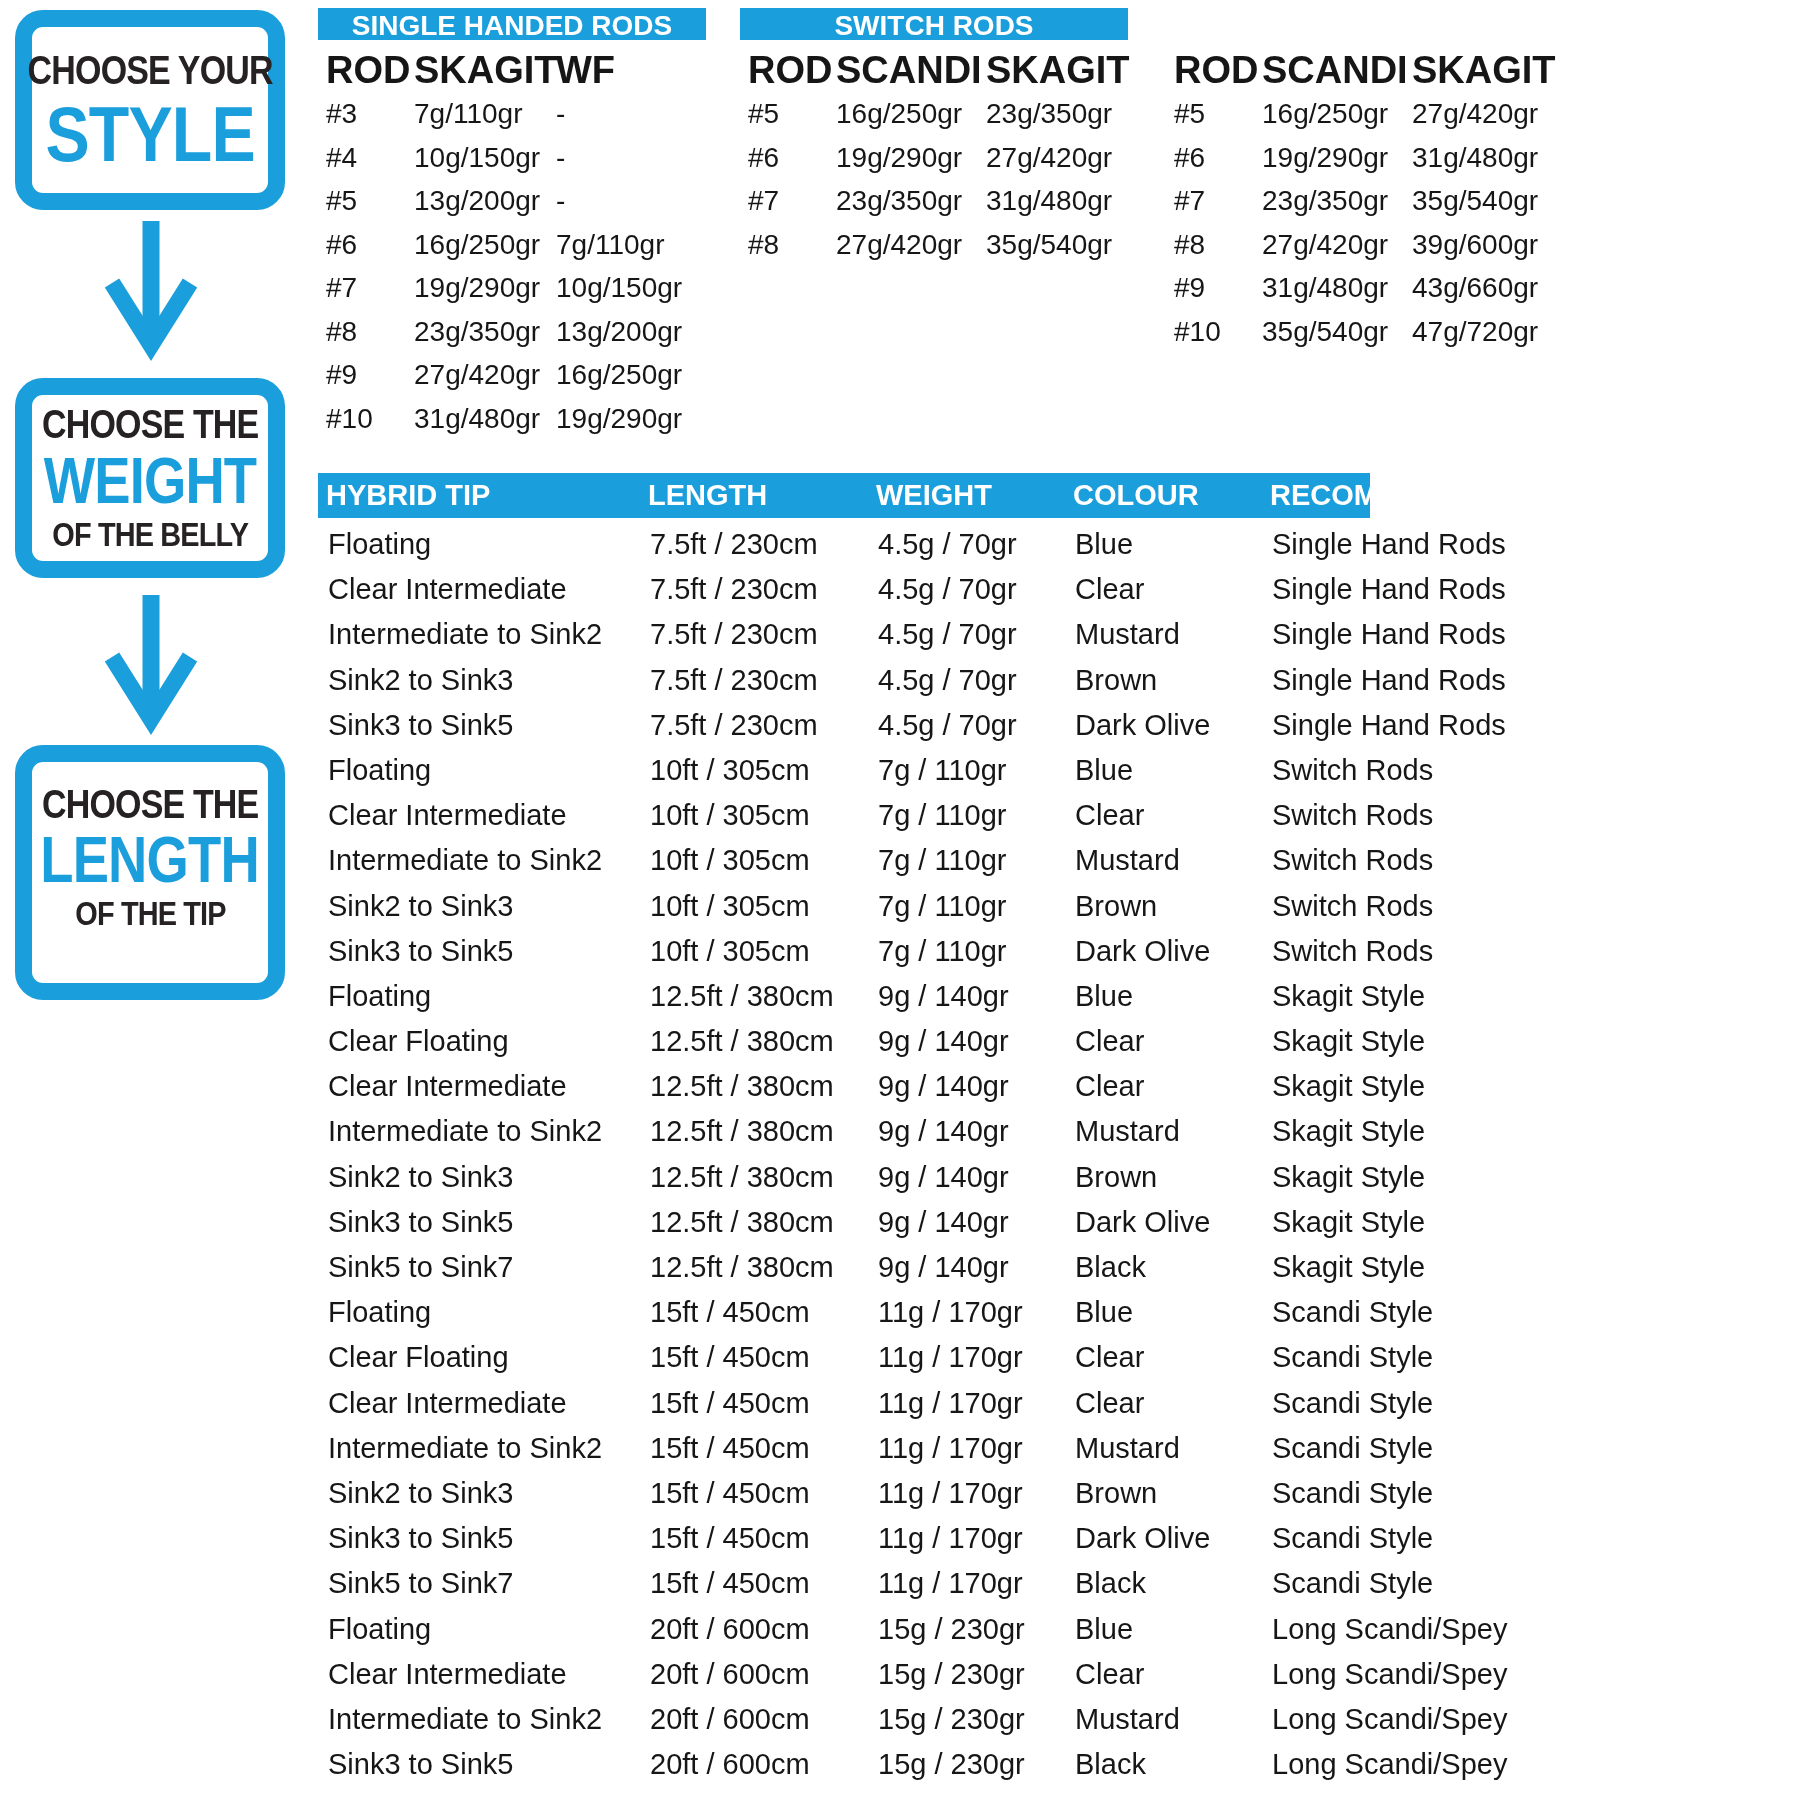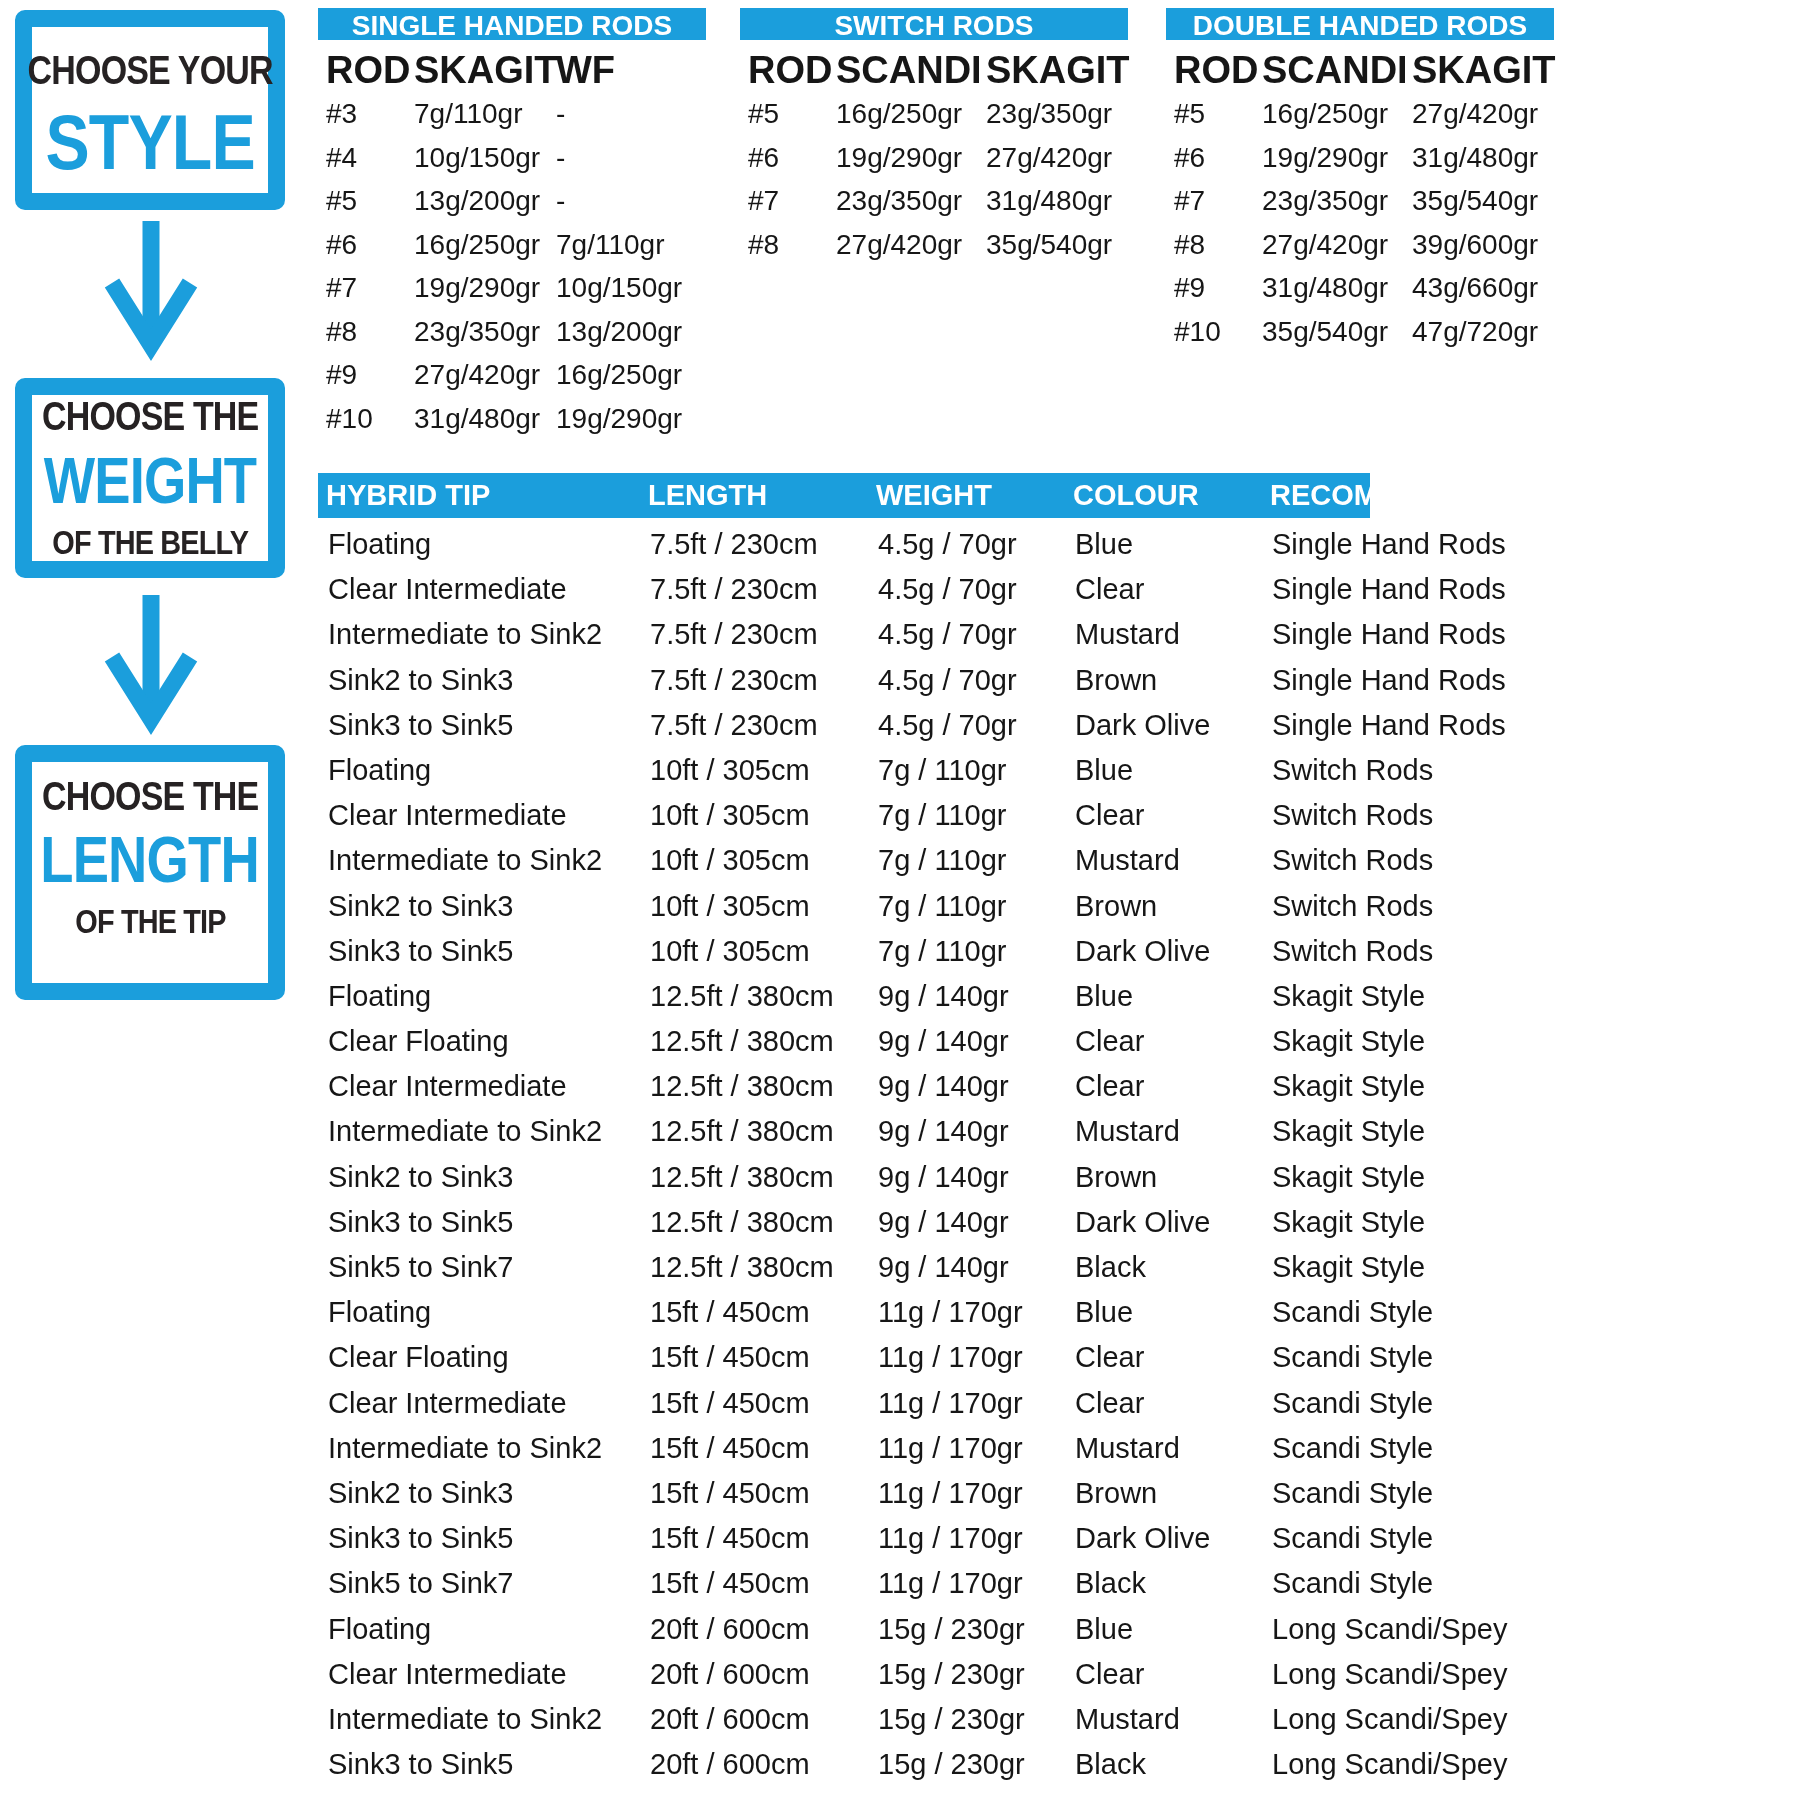--- a/index.html
+++ b/index.html
@@ -2,22 +2,22 @@
 <html><head>
 <meta charset="utf-8">
 <style>
   :root{ --blue:#1B9EDC; --dark:#262223; --ink:#161616; }
   html,body{margin:0;padding:0;background:#fff;}
   .canvas{position:relative;width:1820px;height:1820px;background:#fff;overflow:hidden;
           font-family:"Liberation Sans",sans-serif;color:var(--ink);}
 
   
   .flow-box{position:absolute;left:15px;width:270px;box-sizing:border-box;background:#fff;
-            border:17px solid var(--blue);border-radius:10px;display:flex;flex-direction:column;
-            align-items:center;justify-content:center;text-align:center;gap:8px;}
+            border:17px solid var(--blue);border-radius:28px;display:flex;flex-direction:column;
+            align-items:center;justify-content:center;text-align:center;}
   #box1{top:10px;height:200px;justify-content:flex-start;padding-top:22px;}
   #box2{top:378px;height:200px;}
   #box3{top:745px;height:255px;padding-bottom:30px;}
   .cond{display:block;white-space:nowrap;transform:scaleX(0.85);transform-origin:50% 50%;
         letter-spacing:-1px;font-weight:bold;line-height:1.08;}
   .fl-small{font-size:40px;color:var(--dark);}
   .fl-big{font-size:64px;color:var(--blue);}
   #box1 .fl-big{font-size:78px;}
   .fl-sub{font-size:34px;color:var(--dark);}
   .arrow{position:absolute;}
@@ -74,21 +74,20 @@
   </svg>
 
   <div class="flow-box" id="box3">
     <span class="cond fl-small">CHOOSE THE</span>
     <span class="cond fl-big">LENGTH</span>
     <span class="cond fl-sub">OF THE TIP</span>
   </div>
 
   <div class="mini-bar" id="bar1">SINGLE HANDED RODS</div>
   <div class="mini-bar" id="bar2">SWITCH RODS</div>
-  <div class="mini-bar" id="bar3">DOUBLE HANDED RODS</div>
 
   <div class="mini" id="mini1">
     <div class="cells hrow">
         <div class="cell">ROD</div>
         <div class="cell">SKAGIT</div>
         <div class="cell">WF</div>
       </div>
     <div>
         <div class="cells row">
           <div class="cell">#3</div>

